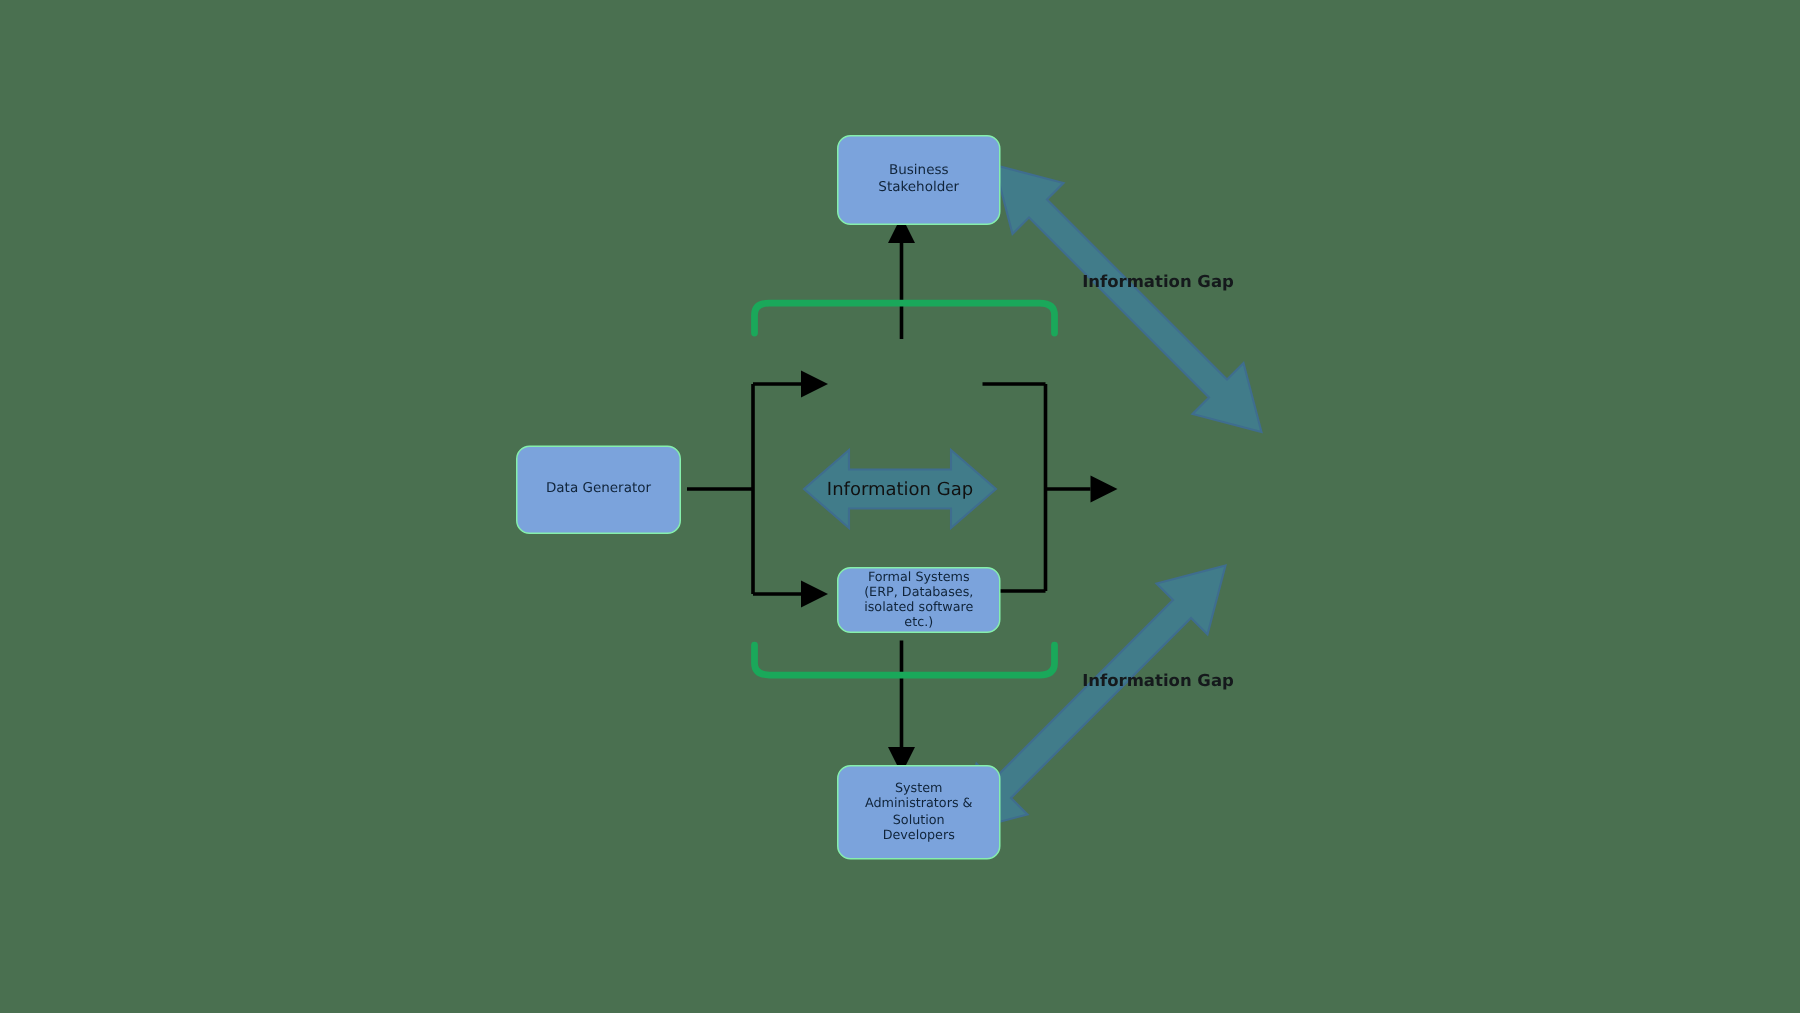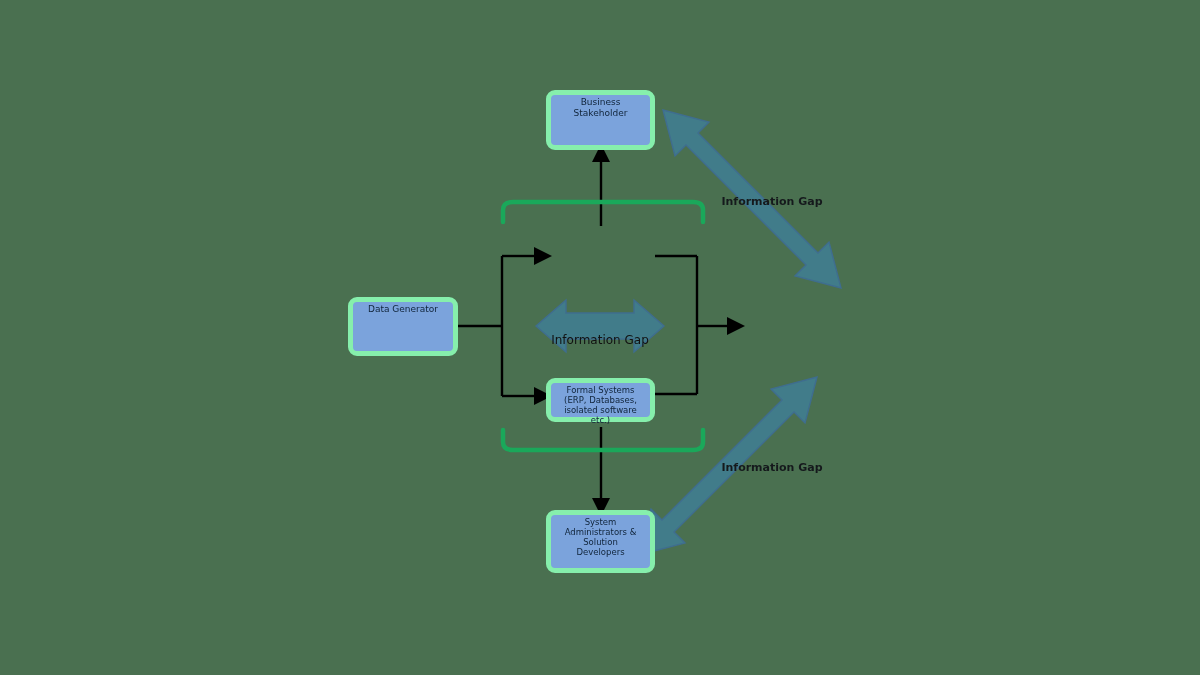--- a/index.html
+++ b/index.html
@@ -24,43 +24,44 @@
     position: absolute;
     left: 0;
     top: 0;
     width: 1200px;
     height: 675px;
   }
   .node-box {
     position: absolute;
     box-sizing: border-box;
     background: #7ba3dc;
-    border: 5px solid #86efac;
+    border: 1px solid #86efac;
     border-radius: 9px;
     display: flex;
+    align-items: center;
     justify-content: center;
     text-align: center;
     color: #10243a;
     line-height: 1.18;
     padding: 2px 4px;
     white-space: pre-line;
+    margin-left: 12px;
   }
   .node-label {
     display: block;
     width: 100%;
     text-align: center;
     white-space: pre-line;
   }
   .gap-label {
     position: absolute;
     color: #111111;
     text-align: center;
     white-space: nowrap;
     font-weight: 400;
-    margin-top: 14px;
   }
   .gap-label.bold {
     font-weight: 700;
     color: #15191c;
   }
 </style>
 </head>
 <body>
 
 <div id="canvas">
@@ -112,21 +113,21 @@
       <polygon points="817,377 805,423 794,412 674,532 685,543 639,555 651,509 662,520 782,400 771,389"></polygon>
     </g>
   </svg>
 
   <div class="node-box" style="left:546px; top:90px; width:109px; height:60px; font-size:9px;">
     <span class="node-label">Business
 Stakeholder</span>
   </div>
 
 
-  <div class="node-box" style="left:348px; top:297px; width:110px; height:59px; font-size:9px;">
+  <div class="node-box" style="left:332px; top:297px; width:110px; height:59px; font-size:9px;">
     <span class="node-label">Data Generator</span>
   </div>
 
 
   <div class="node-box" style="left:546px; top:378px; width:109px; height:44px; font-size:8.5px;">
     <span class="node-label">Formal Systems
 (ERP, Databases,
 isolated software
 etc.)</span>
   </div>

